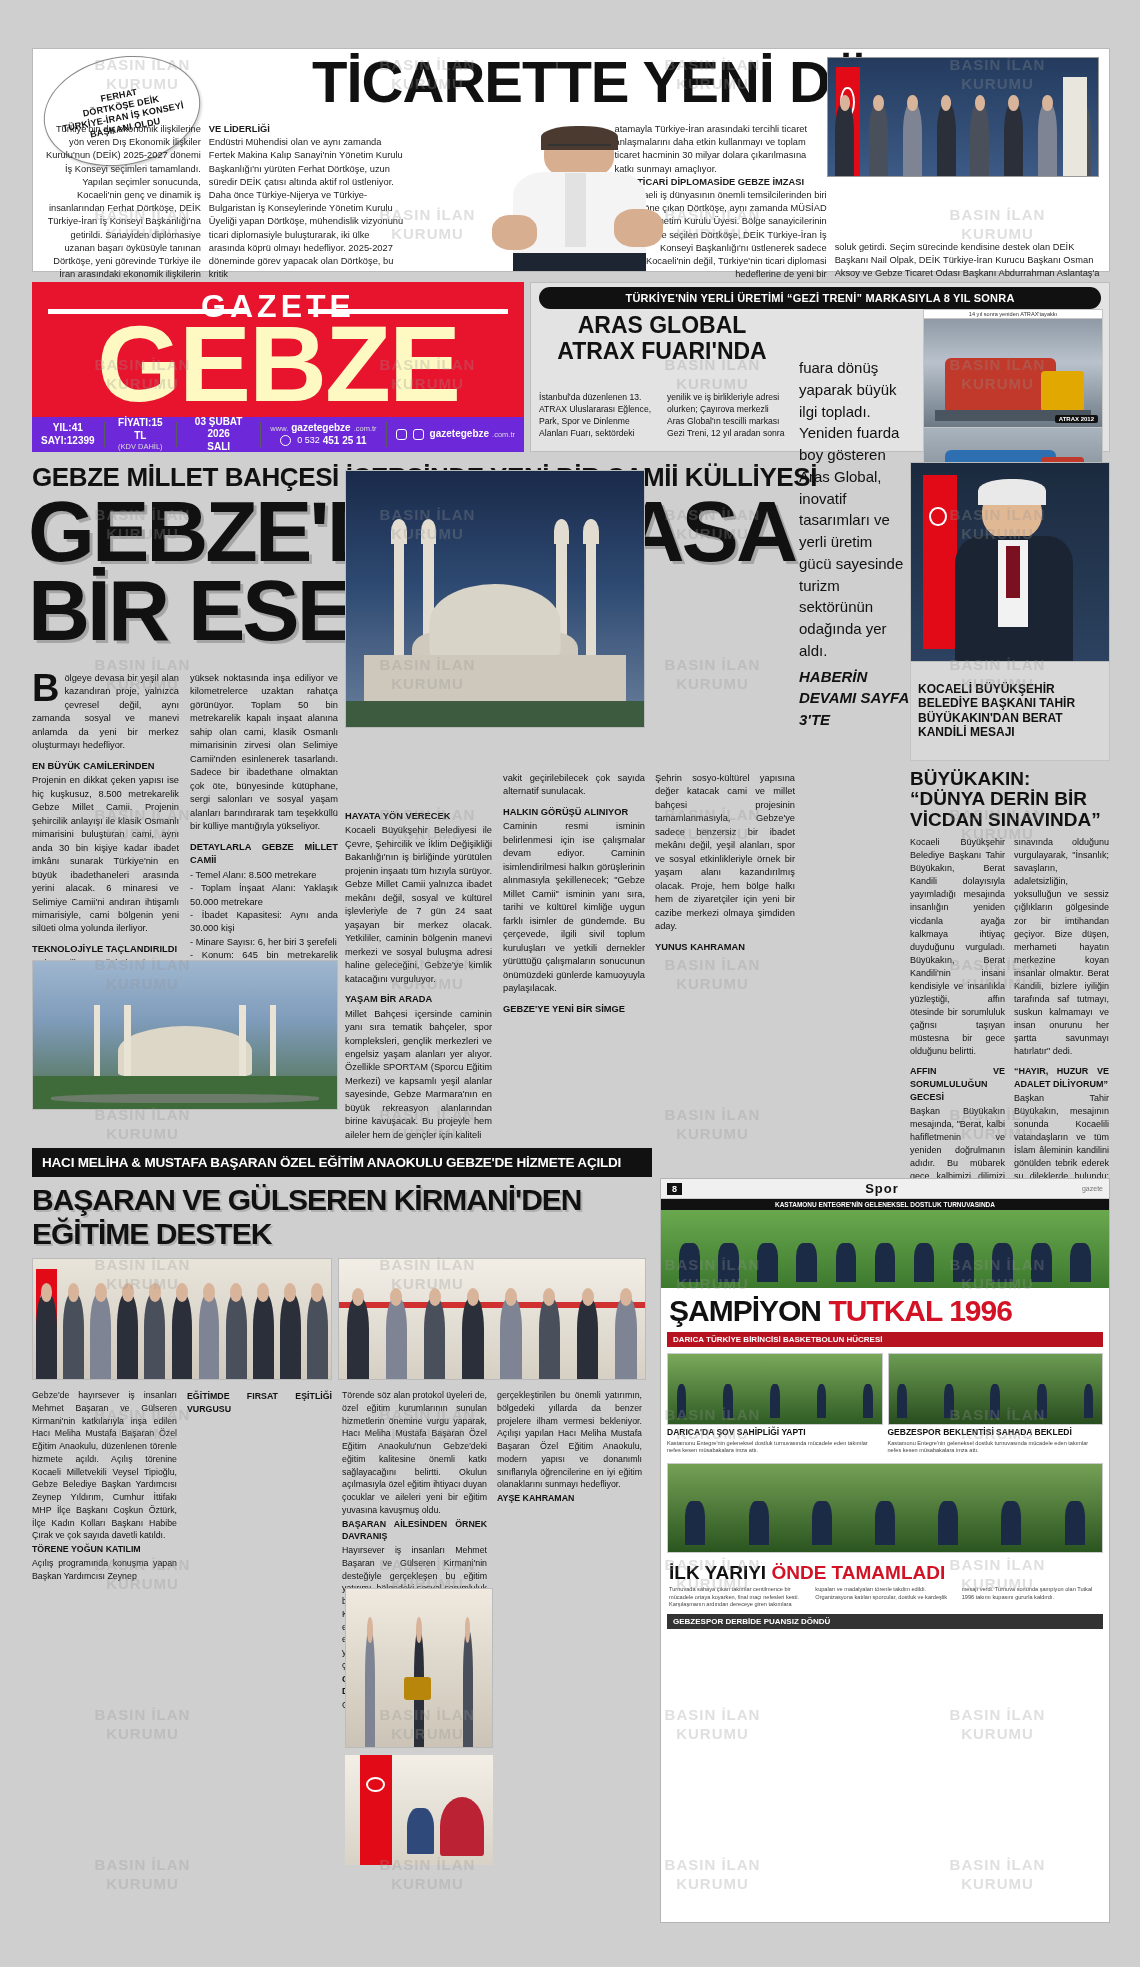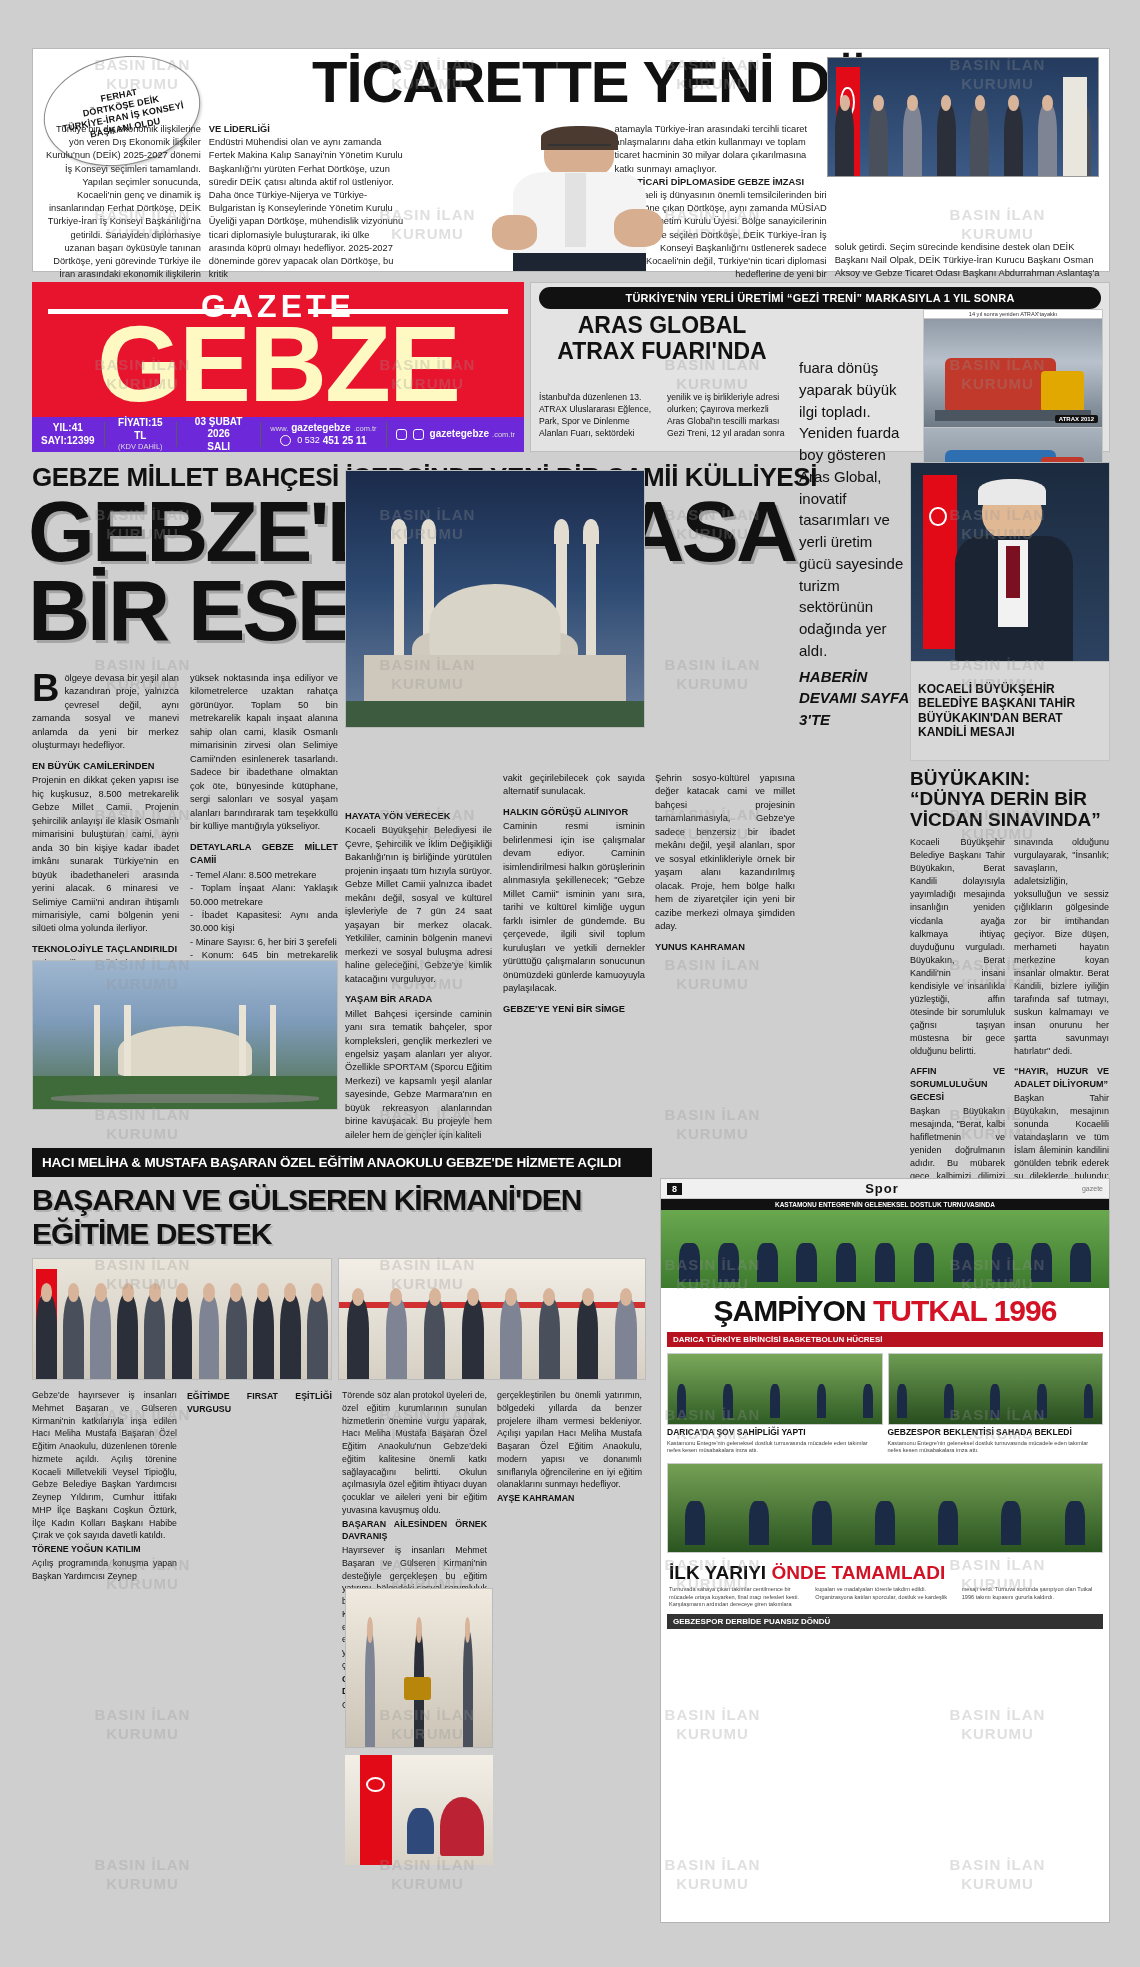--- a/index.html
+++ b/index.html
@@ -149,21 +149,21 @@
     background:#fff;border:1px solid #b4b4b4;overflow:hidden;}
   .spor-top{height:20px;background:#f0f0f0;border-bottom:1px solid #ccc;
     display:flex;align-items:center;justify-content:space-between;padding:0 6px;}
   .spor-pg{font-weight:bold;font-size:9px;background:#111;color:#fff;
     padding:1px 5px;}
   .spor-word{font-weight:bold;font-size:13px;letter-spacing:1px;}
   .spor-brand{font-size:7px;color:#777;}
   .spor-ribbon{background:#111;color:#fff;font-size:6.5px;font-weight:bold;
     text-align:center;padding:2px;}
   .spor-img{height:78px;background:#24406b;position:relative;overflow:hidden;}
-  .spor-title{font-weight:bold;font-size:30px;letter-spacing:-1px;padding:6px 8px 2px;text-align:center;}
+  .spor-title{font-weight:bold;font-size:30px;letter-spacing:-1px;padding:6px 8px 2px;}
   .spor-title .red{color:#d31225;}
   .spor-sub{background:#b71220;color:#fff;font-weight:bold;font-size:8px;
     padding:3px 6px;margin:2px 6px;}
   .spor-2{display:flex;gap:5px;padding:4px 6px;}
   .spor-2 .cell{flex:1;}
   .spor-cellimg{height:72px;background:#35507a;border:1px solid #ccc;position:relative;overflow:hidden;}
   .spor-cap{font-weight:bold;font-size:8.5px;margin-top:3px;line-height:1.15;}
   .spor-txt{font-size:5.6px;line-height:1.35;color:#444;margin-top:2px;}
   .spor-big{font-weight:bold;font-size:19px;padding:6px 8px 0;line-height:1.05;}
   .spor-big .red{color:#d31225;}
@@ -310,21 +310,21 @@
       <div class="ib-row">
         <span class="ib-ico"></span>
         <span class="ib-ico"></span>
         <b>gazetegebze</b>
         <span class="ib-small">.com.tr</span>
       </div>
     </div>
   </div>
 
   <div class="aras">
-    <div class="aras-strip">TÜRKİYE'NİN YERLİ ÜRETİMİ “GEZİ TRENİ” MARKASIYLA 1 YIL SONRA</div>
+    <div class="aras-strip">TÜRKİYE'NİN YERLİ ÜRETİMİ “GEZİ TRENİ” MARKASIYLA 8 YIL SONRA</div>
     <div class="aras-head">
       <div>ARAS GLOBAL</div>
       <div>ATRAX FUARI'NDA</div>
     </div>
     <div class="aras-body">
       <div>İstanbul'da düzenlenen 13. ATRAX Uluslararası Eğlence, Park, Spor ve Dinlenme Alanları Fuarı, sektördeki</div>
       <div>yenilik ve iş birlikleriyle adresi olurken; Çayırova merkezli Aras Global'ın tescilli markası Gezi Treni, 12 yıl aradan sonra</div>
     </div>
     <div class="aras-mid">
       <div>fuara dönüş yaparak büyük ilgi topladı. Yeniden fuarda boy gösteren Aras Global, inovatif tasarımları ve yerli üretim gücü sayesinde turizm sektörünün odağında yer aldı.</div>

